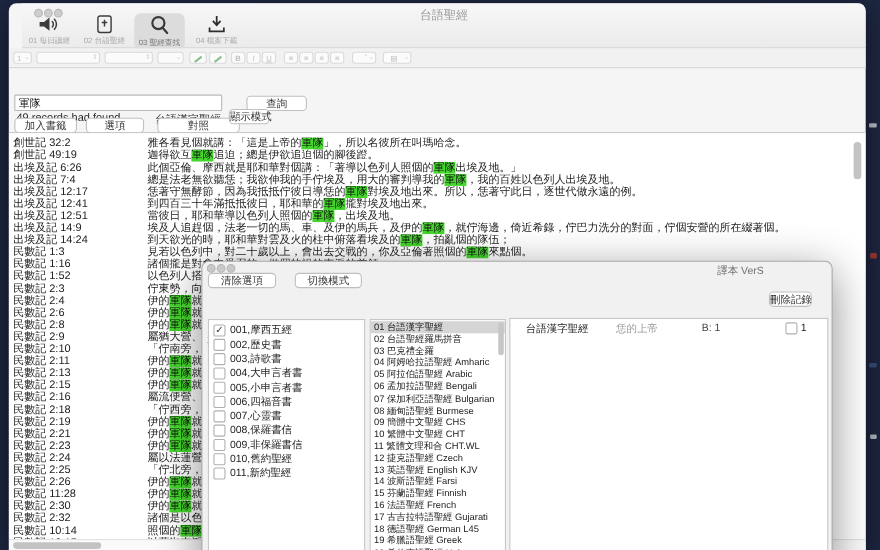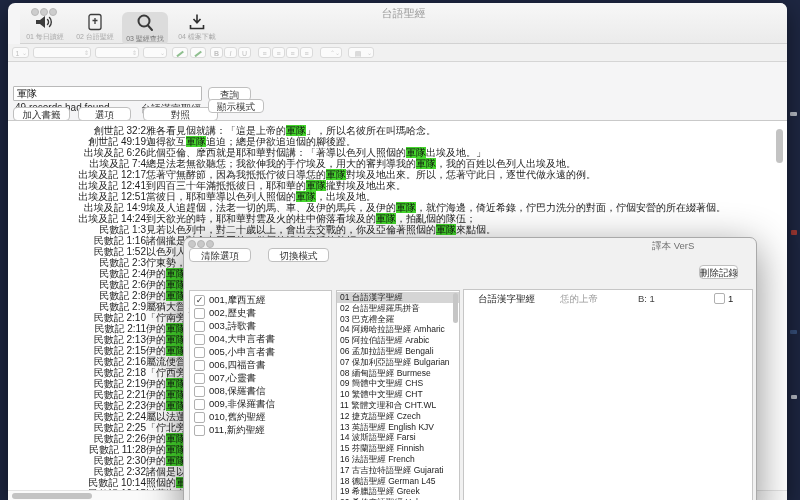--- a/index.html
+++ b/index.html
@@ -59,21 +59,21 @@
     position:absolute;height:14px;background:#fff;border:1px solid #bfbfbf;border-radius:4px;
     font-size:9.5px;color:#333;text-align:center;line-height:14px;box-sizing:border-box;
     white-space:nowrap;
   }
   
   #textarea{
     position:absolute;left:0;top:117px;width:779px;height:380px;background:#fff;
     border-top:1px solid #c9c9c9;overflow:hidden;
   }
   .vrow{display:flex;height:11px;line-height:11px;font-size:10px;color:#1c1c1c;white-space:nowrap;}
-  .vref{width:122px;flex:0 0 122px;padding-left:16px;text-align:right;}
+  .vref{width:122px;flex:0 0 122px;padding-left:4px;}
   .vtext{flex:1;overflow:hidden;}
   .vtext mark{background:#44d62c;color:#101010;padding:0;}
   #vscroll-thumb{position:absolute;right:4px;top:8px;width:7px;height:34px;border-radius:4px;background:#c3c3c3;}
   #hscroll{position:absolute;left:0;bottom:0;width:779px;height:10px;background:#fafafa;border-top:1px solid #e3e3e3;}
   #hscroll-thumb{position:absolute;left:4px;top:2px;width:80px;height:6px;border-radius:3px;background:#c3c3c3;}
   
   #dialog{
     position:absolute;left:183px;top:237px;width:574px;height:280px;
     background:#f1f1f1;border:1px solid #a9a9a9;border-radius:7px 7px 0 0;
     box-shadow:0 10px 40px rgba(0,0,0,.45);overflow:hidden;box-sizing:border-box;z-index:50;
@@ -152,26 +152,26 @@
     <div class="fmt" style="left:312px;width:22px;">
         <span class="updown">⌃⌄</span>
       </div>
     <div class="fmt" style="left:340px;width:26px;">▤<span class="updown">⌄</span></div>
   </div>
 
   <span class="statictext" style="left:7px;top:63px;">49 records had found.</span>
   <span class="statictext" style="left:133px;top:63px;">台語漢字聖經</span>
 
   <input id="search-input" value="軍隊" style="">
-  <div class="btn" style="left:200px;top:84px;width:43px;">查詢</div>
+  <div class="btn" style="left:216px;top:84px;width:55px;">查詢</div>
 
   <div class="btn" style="left:5px;top:104px;width:57px;">加入書籤</div>
   <div class="btn" style="left:70px;top:104px;width:53px;">選項</div>
   <div class="btn" style="left:135px;top:104px;width:75px;">對照</div>
-  <div class="btn" style="left:200px;top:96px;width:56px;">顯示模式</div>
+  <div class="btn" style="left:200px;top:96px;width:37px;">顯示模式</div>
 
   <div id="textarea">
     <div id="verse-list" style="padding-top:4px;">
         <div class="vrow">
           <span class="vref">創世記 32:2</span>
           <span class="vtext">雅各看見𪜶就講：「這是上帝的<mark>軍隊</mark>」，所以名彼所在叫瑪哈念。</span>
         </div>
         <div class="vrow">
           <span class="vref">創世記 49:19</span>
           <span class="vtext">迦得欲互<mark>軍隊</mark>追迫；總是伊欲追迫𪜶的腳後蹬。</span>

